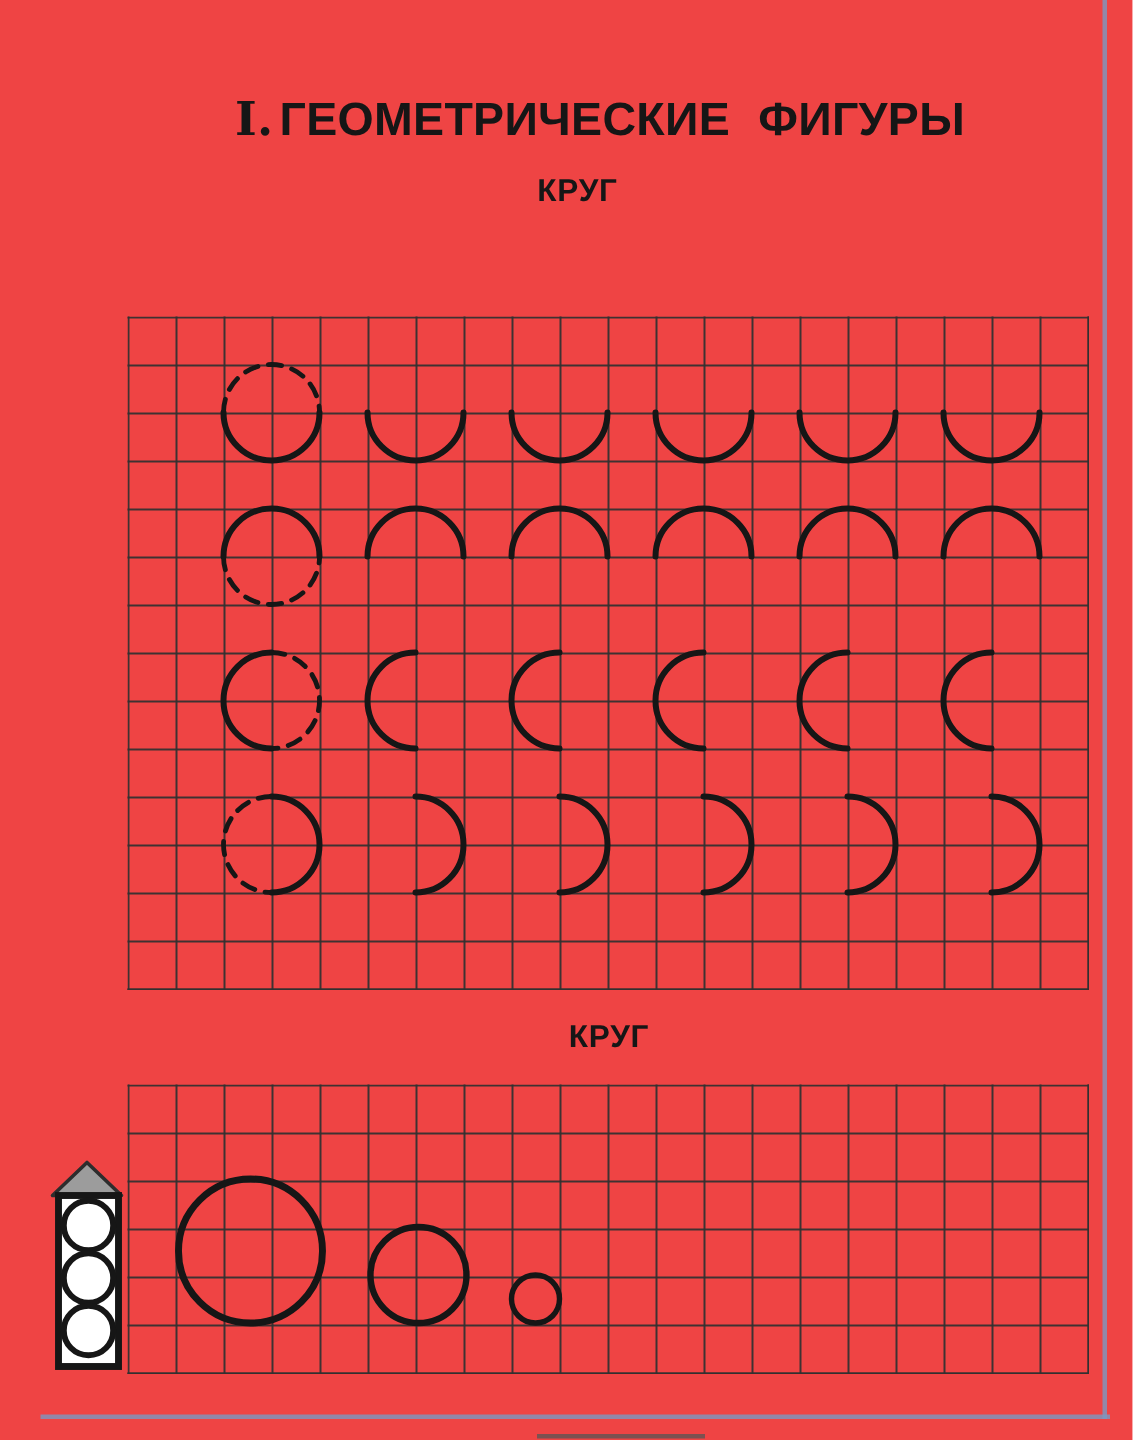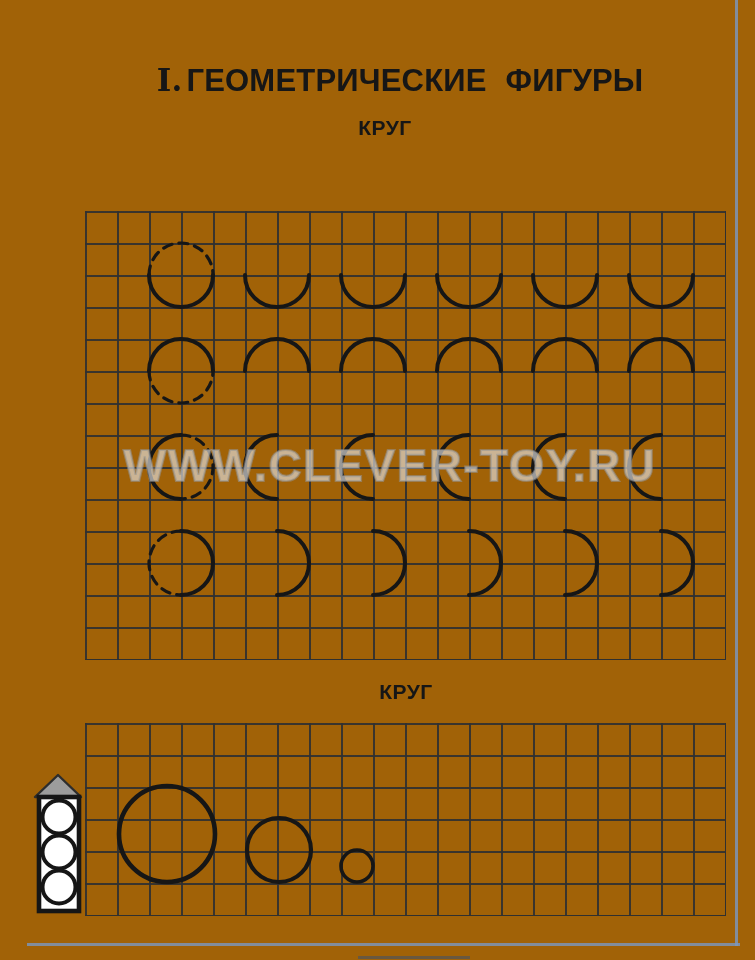--- a/index.html
+++ b/index.html
@@ -1,17 +1,17 @@
 <!DOCTYPE html>
 <html><head>
 <meta charset="utf-8">
 <style>
   html,body{margin:0;padding:0;background:#ffffff;}
   body{width:755px;height:960px;overflow:hidden;font-family:"Liberation Sans",sans-serif;}
-  .sheet{position:relative;width:755px;height:960px;background:#a16207;}
+  .sheet{position:relative;width:755px;height:960px;background:#ef4444;}
 
   .title{position:absolute;top:62px;left:45px;width:710px;text-align:center;
          font-size:31px;font-weight:700;color:#161616;word-spacing:10px;letter-spacing:.2px;}
   .title .roman{font-family:"DejaVu Serif","Liberation Serif",serif;font-weight:700;word-spacing:0;margin-right:4px;}
 
   .subhead{position:absolute;font-size:21px;font-weight:700;color:#161616;letter-spacing:.5px;text-align:center;}
   .subhead.first{top:116px;left:10px;width:750px;}
   .subhead.second{top:680px;left:56px;width:700px;}
 
   .instruction{position:absolute;top:152px;left:85px;font-size:18px;color:#1d1d1d;white-space:nowrap;}
@@ -78,21 +78,20 @@
       <path d="M 576 224 A 32 32 0 0 0 576 288" fill="none" stroke="#161616" stroke-width="4" stroke-linecap="round"></path>
       <path d="M 96 320 A 32 32 0 0 1 96 384" fill="none" stroke="#161616" stroke-width="4" stroke-linecap="round"></path>
       <path d="M 96 320 A 32 32 0 0 0 96 384" fill="none" stroke="#161616" stroke-width="3.2" stroke-linecap="round" stroke-dasharray="9 7"></path>
       <path d="M 192 320 A 32 32 0 0 1 192 384" fill="none" stroke="#161616" stroke-width="4" stroke-linecap="round"></path>
       <path d="M 288 320 A 32 32 0 0 1 288 384" fill="none" stroke="#161616" stroke-width="4" stroke-linecap="round"></path>
       <path d="M 384 320 A 32 32 0 0 1 384 384" fill="none" stroke="#161616" stroke-width="4" stroke-linecap="round"></path>
       <path d="M 480 320 A 32 32 0 0 1 480 384" fill="none" stroke="#161616" stroke-width="4" stroke-linecap="round"></path>
       <path d="M 576 320 A 32 32 0 0 1 576 384" fill="none" stroke="#161616" stroke-width="4" stroke-linecap="round"></path>
     </svg>
 
-  <div class="watermark">WWW.CLEVER-TOY.RU</div>
 
   <div class="subhead second">КРУГ</div>
 
   <div class="grid bottom"></div>
   <svg id="shapes-bottom" class="overlay" width="640" height="192">
       <circle cx="82" cy="111" r="48" fill="none" stroke="#161616" stroke-width="4.6"></circle>
       <circle cx="194" cy="127" r="32" fill="none" stroke="#161616" stroke-width="4.2"></circle>
       <circle cx="272" cy="143" r="16" fill="none" stroke="#161616" stroke-width="3.6"></circle>
     </svg>
 

